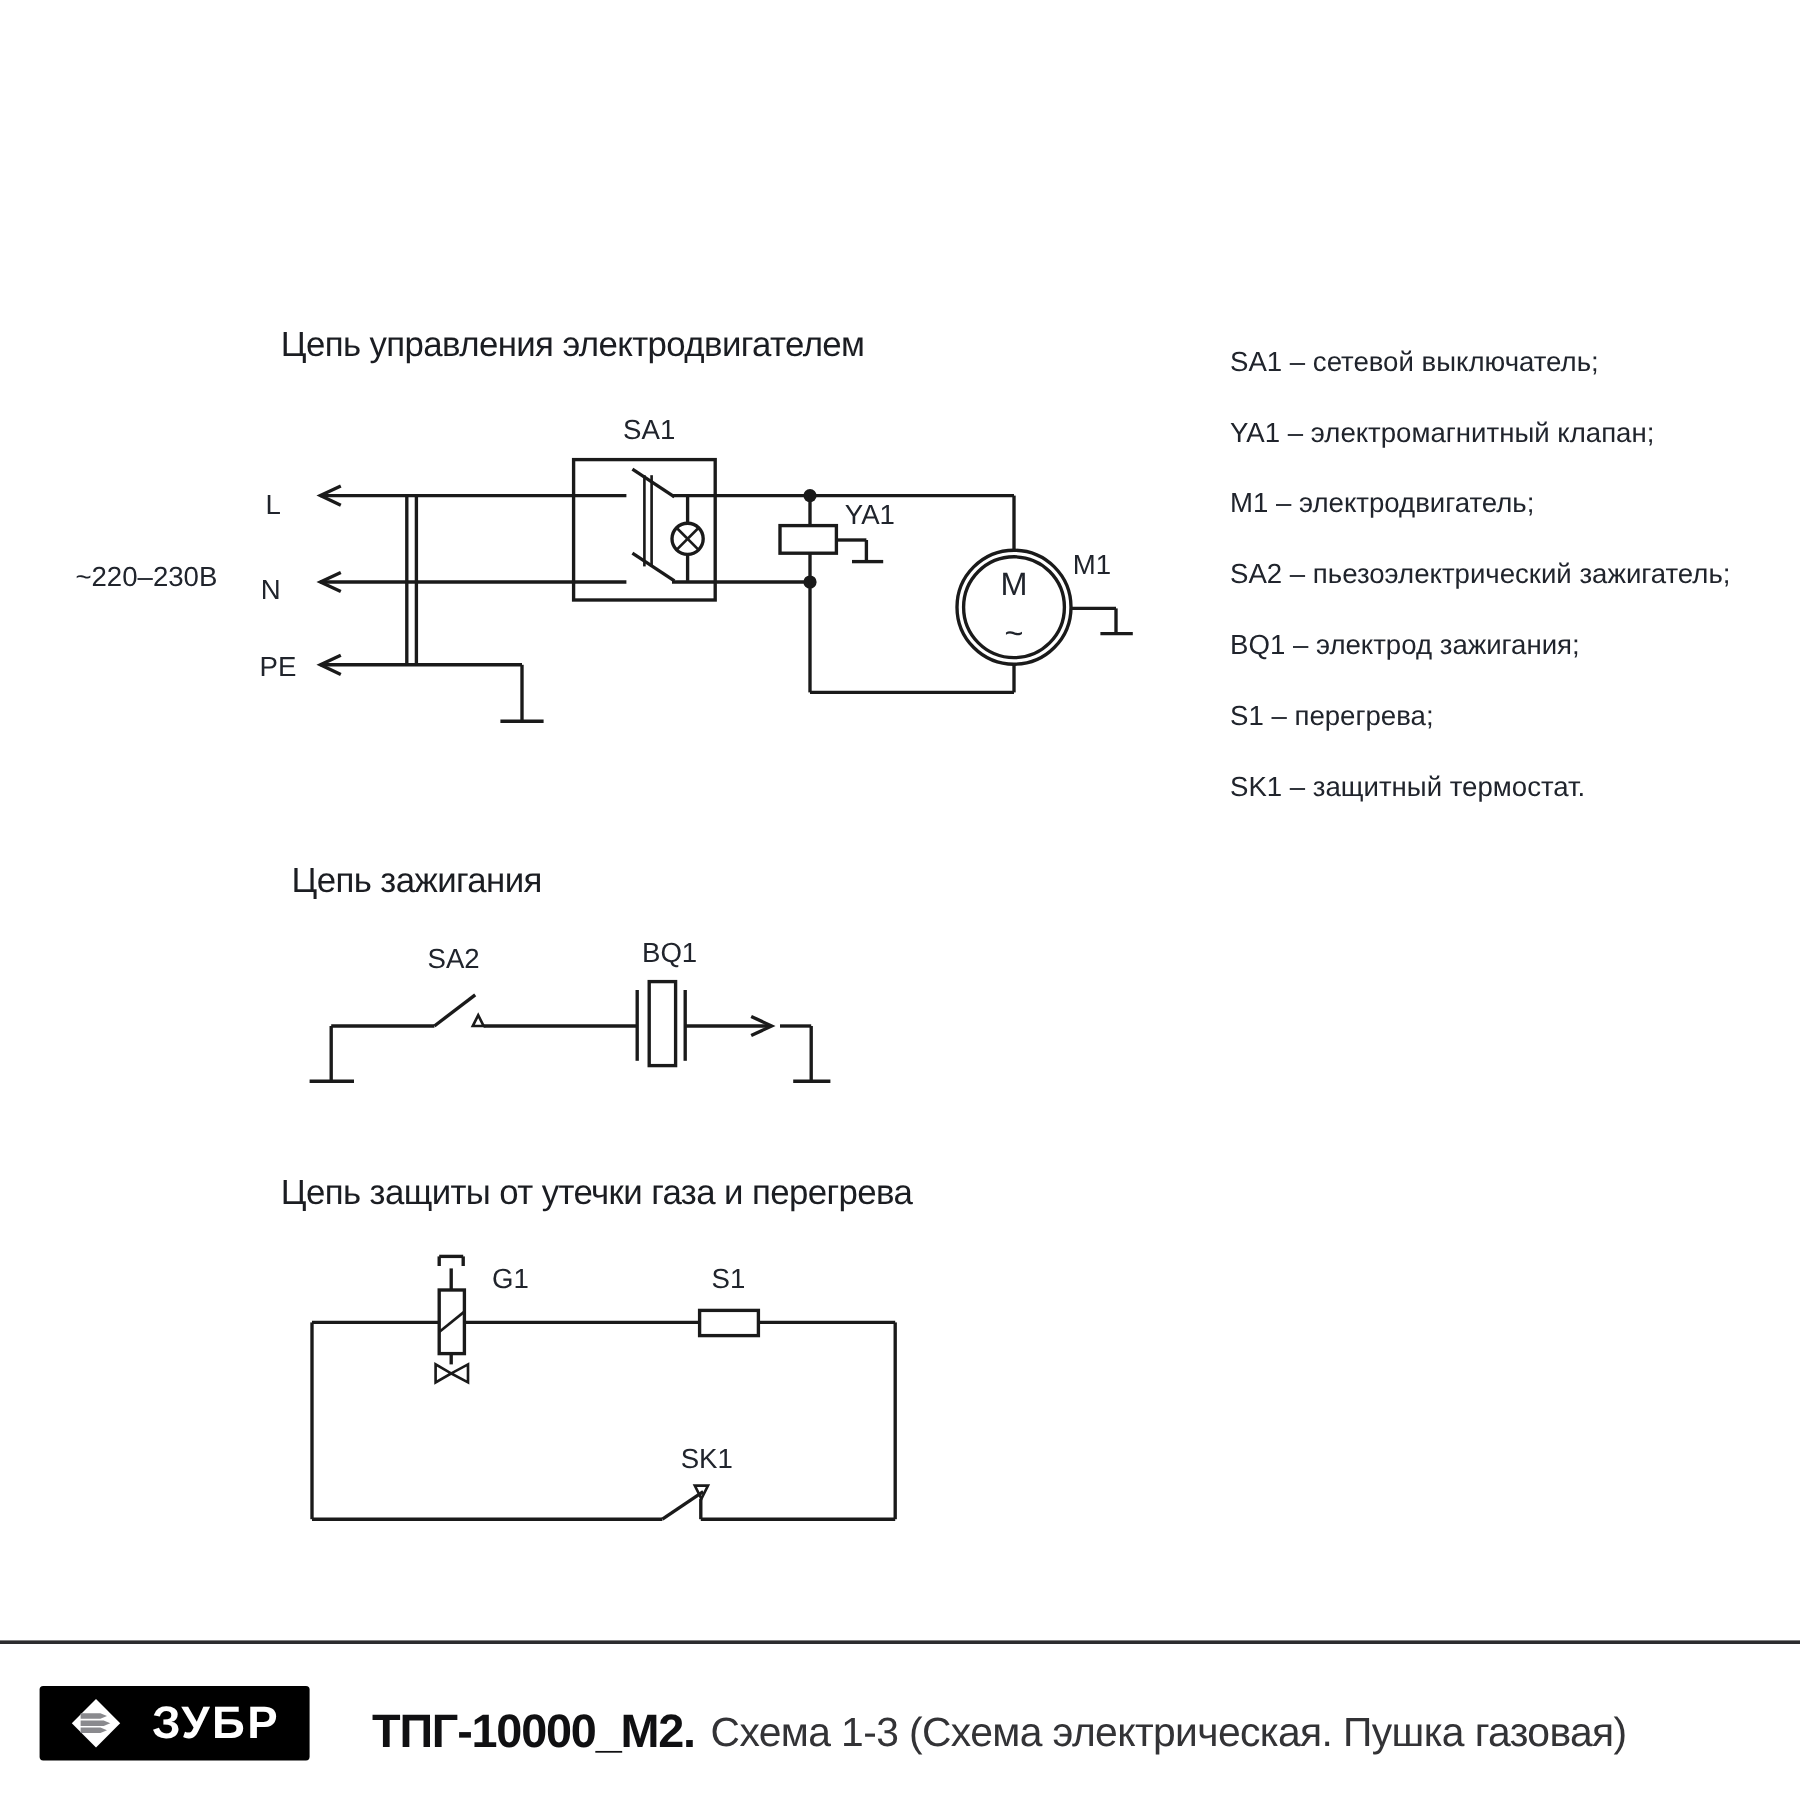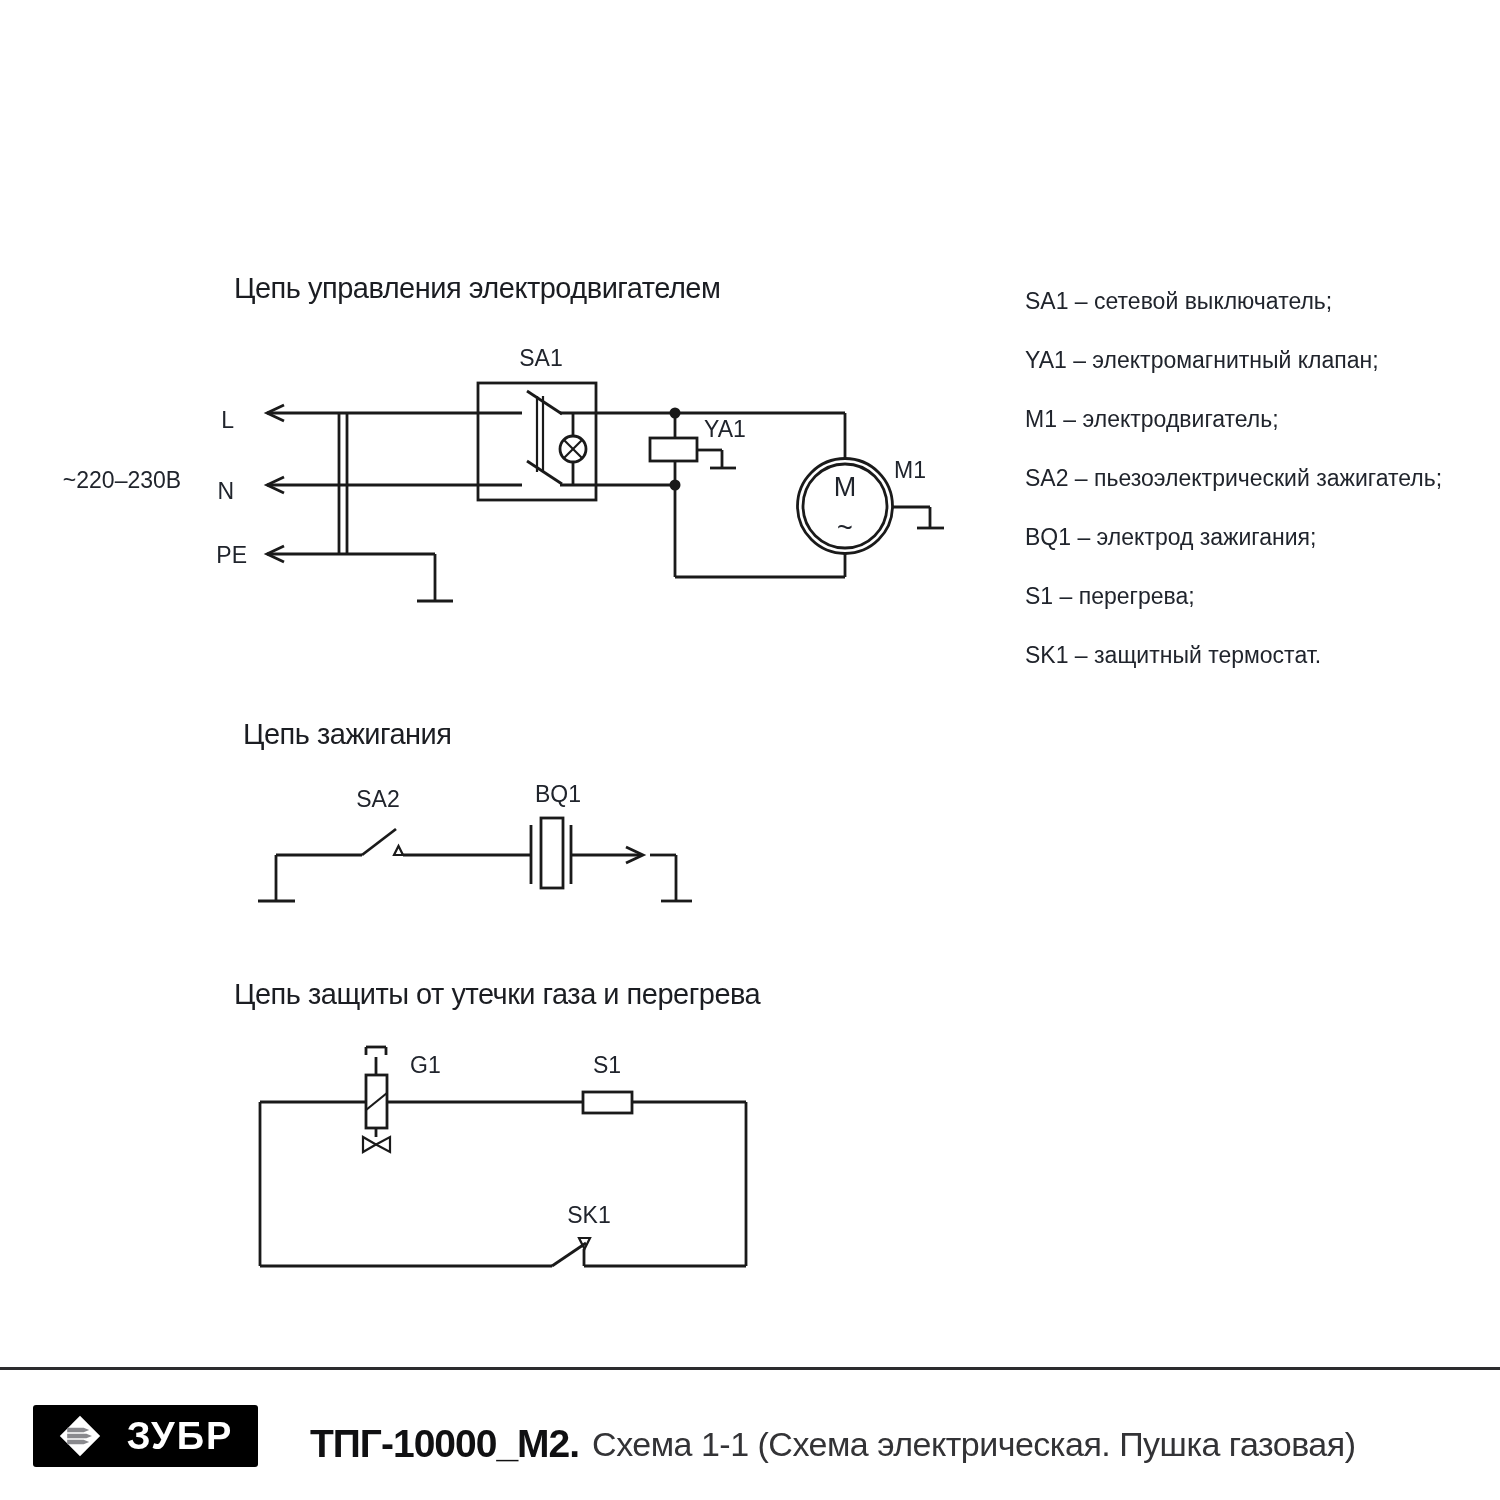--- a/index.html
+++ b/index.html
@@ -194,16 +194,16 @@
       <polygon points="24,2 46,24 24,46 2,24" fill="#ffffff"></polygon>
       <polygon points="10,15 28,15 34,17.5 28,20 10,20" fill="#8a8a8e"></polygon>
       <polygon points="10,21.5 31,21.5 37,24 31,26.5 10,26.5" fill="#8a8a8e"></polygon>
       <polygon points="10,28 28,28 34,30.5 28,33 10,33" fill="#8a8a8e"></polygon>
     </svg>
     <span class="logo-text">ЗУБР</span>
   </div>
 
   <div class="footer-caption">
     <span class="model">ТПГ-10000_М2.</span>
-    <span class="caption">Схема 1-1 (Схема электрическая. Пушка газовая)</span>
+    <span class="caption">Схема 1-3 (Схема электрическая. Пушка газовая)</span>
   </div>
 
 </div>
 
 </body></html>

